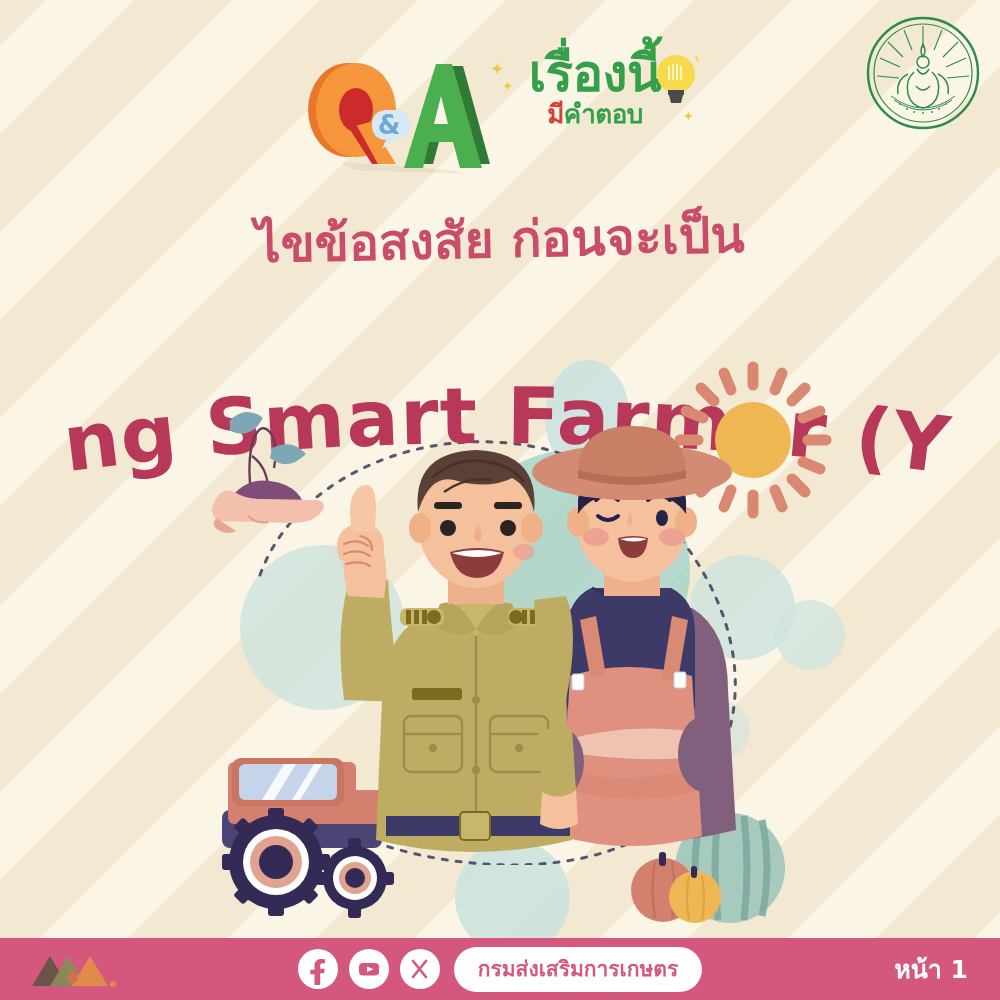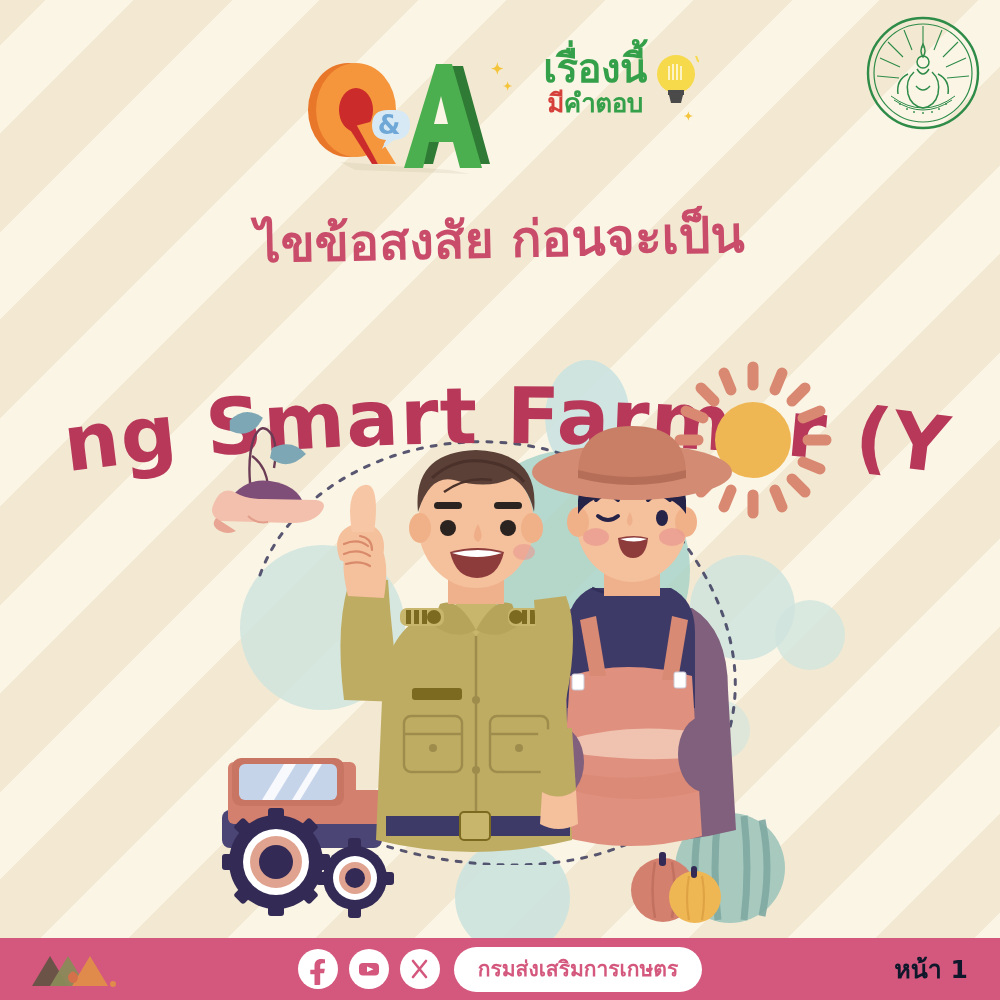--- a/index.html
+++ b/index.html
@@ -41,21 +41,21 @@
   
   .lockup{position:absolute;left:495px;top:48px;width:200px;height:128px;}
   .lockup .thai-line{
     font-family:"DejaVu Sans", sans-serif;
     font-weight:bold;
     color:#35A04A;
     text-align:center;
     line-height:1;
     letter-spacing:-.5px;
   }
-  .lockup .l1{font-size:40px;}
+  .lockup .l1{font-size:51px;}
   .lockup .l2{font-size:26px;margin-top:2px;}
   .lockup .l2 .red{color:#D6403A;}
   .badge-green{
     margin:5px auto 0;
     background:#1F6B3B;
     color:#ffffff;
     border-radius:999px;
     font-family:"DejaVu Sans", sans-serif;
     font-size:12.5px;
     font-weight:bold;
@@ -114,21 +114,21 @@
     background:#ffffff;color:#D4587E;
     border-radius:999px;
     font-family:"DejaVu Sans", sans-serif;
     font-weight:bold;font-size:21px;
     padding:5px 24px 7px;
     white-space:nowrap;
     margin-left:3px;
   }
   .page-num{
     position:absolute;right:32px;top:50%;transform:translateY(-50%);
-    color:#0f172a;
+    color:#ffffff;
     font-family:"DejaVu Sans", sans-serif;
     font-weight:bold;font-size:25px;
     white-space:nowrap;
   }
 </style>
 </head>
 <body>
 
 <div id="poster">
 

